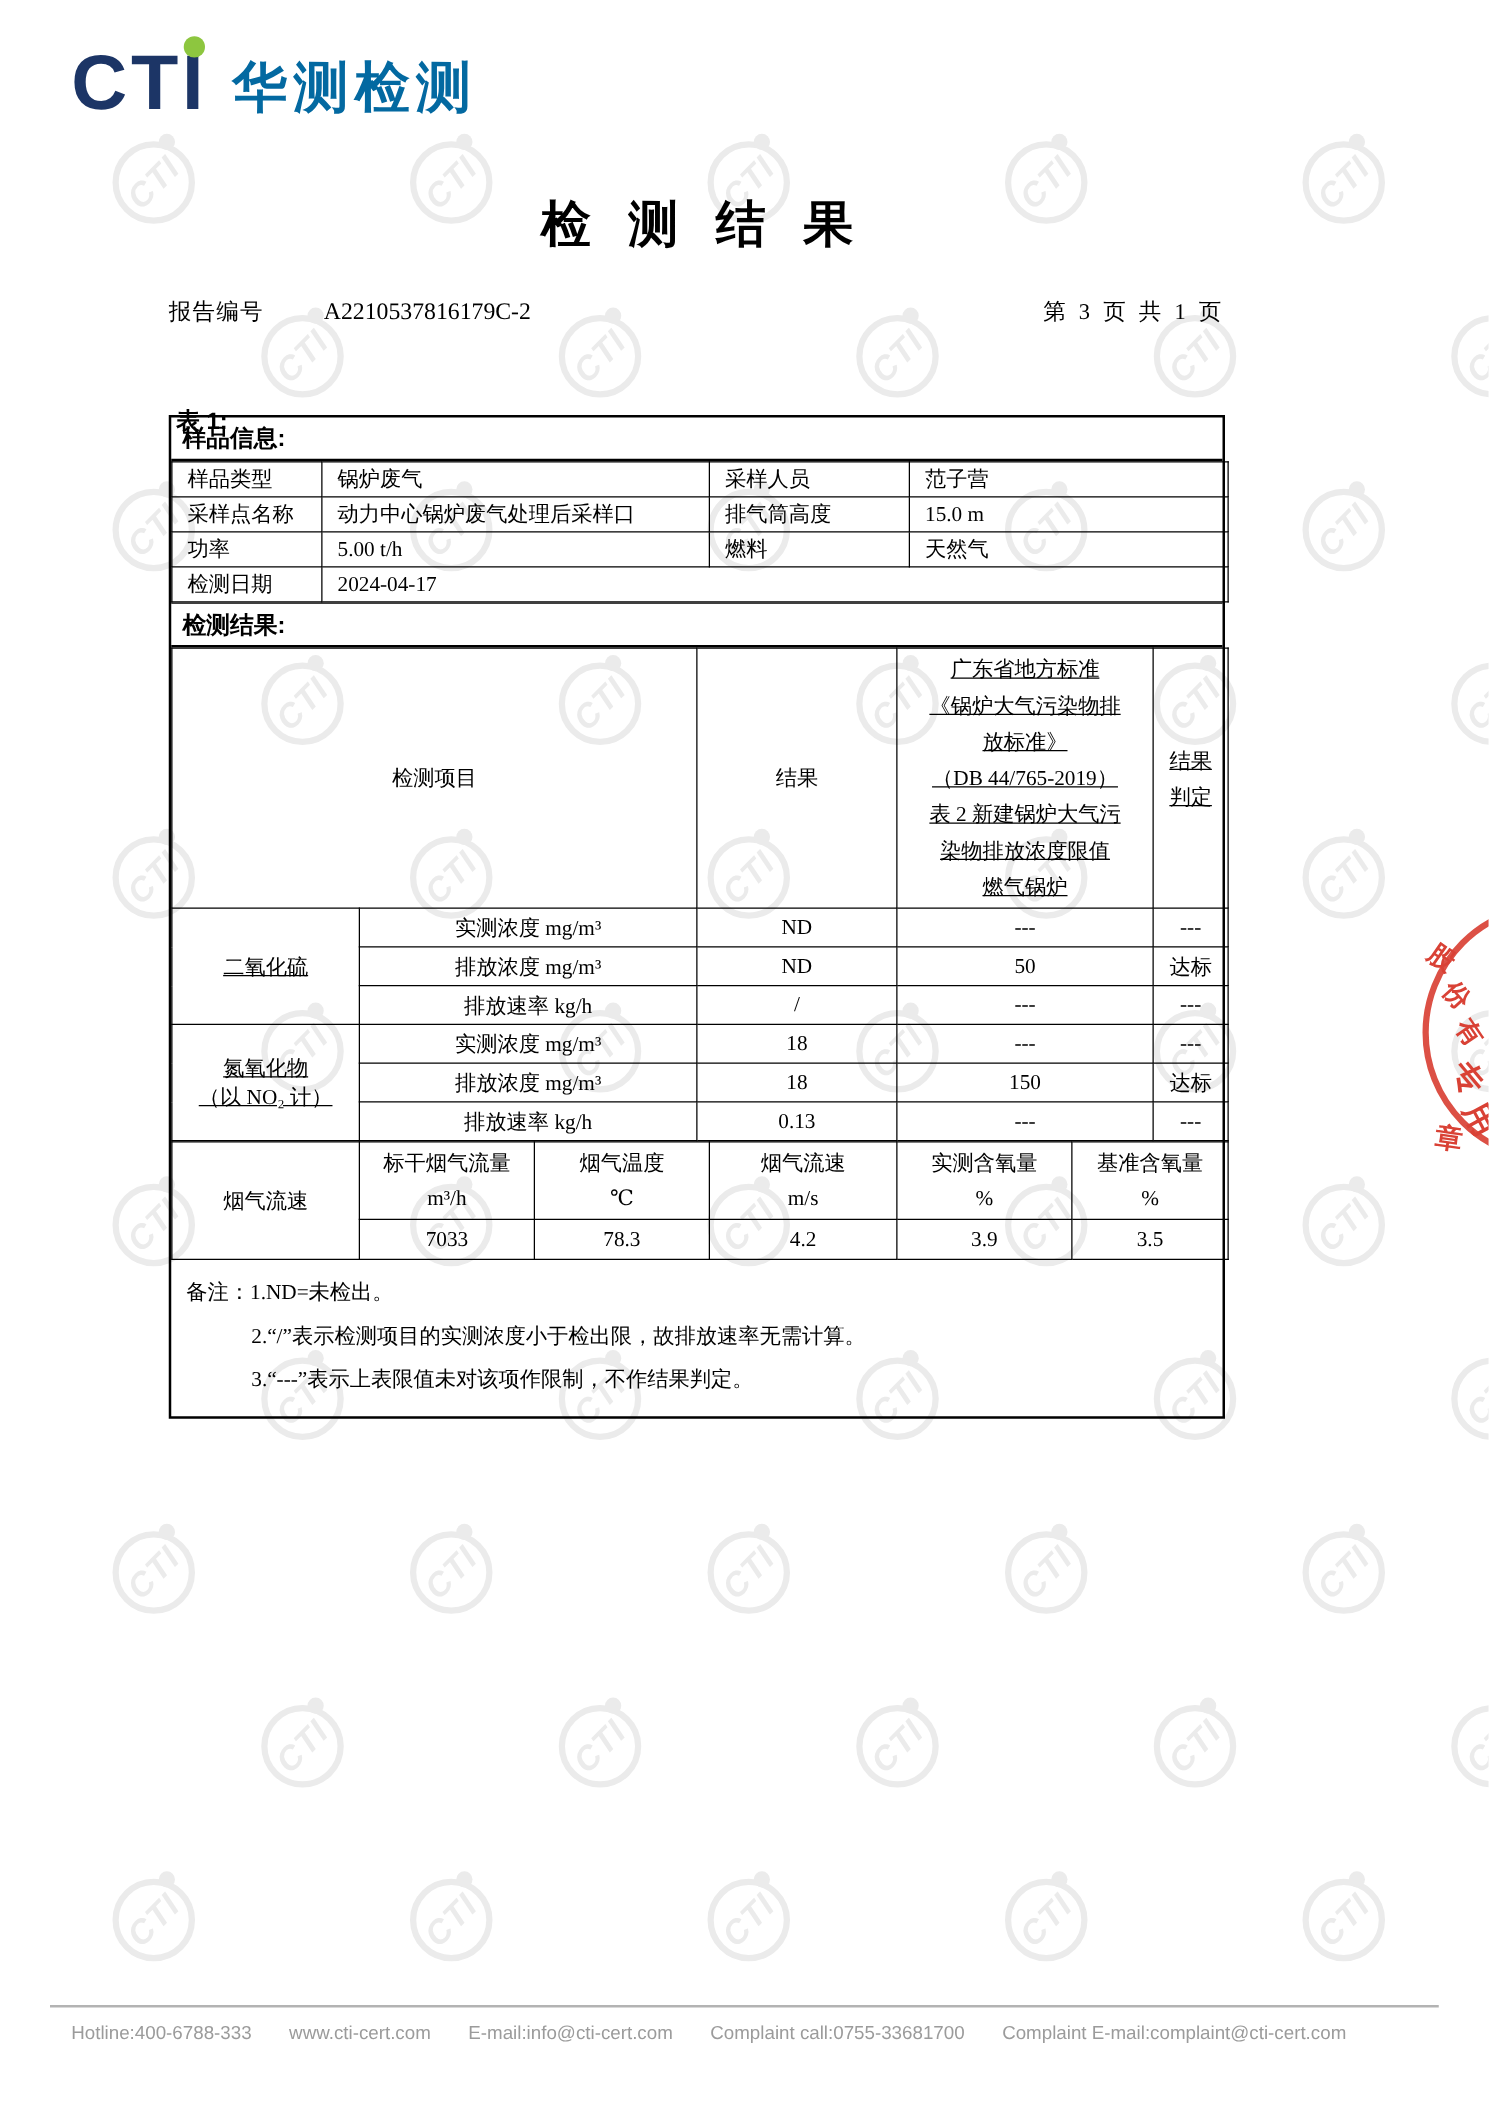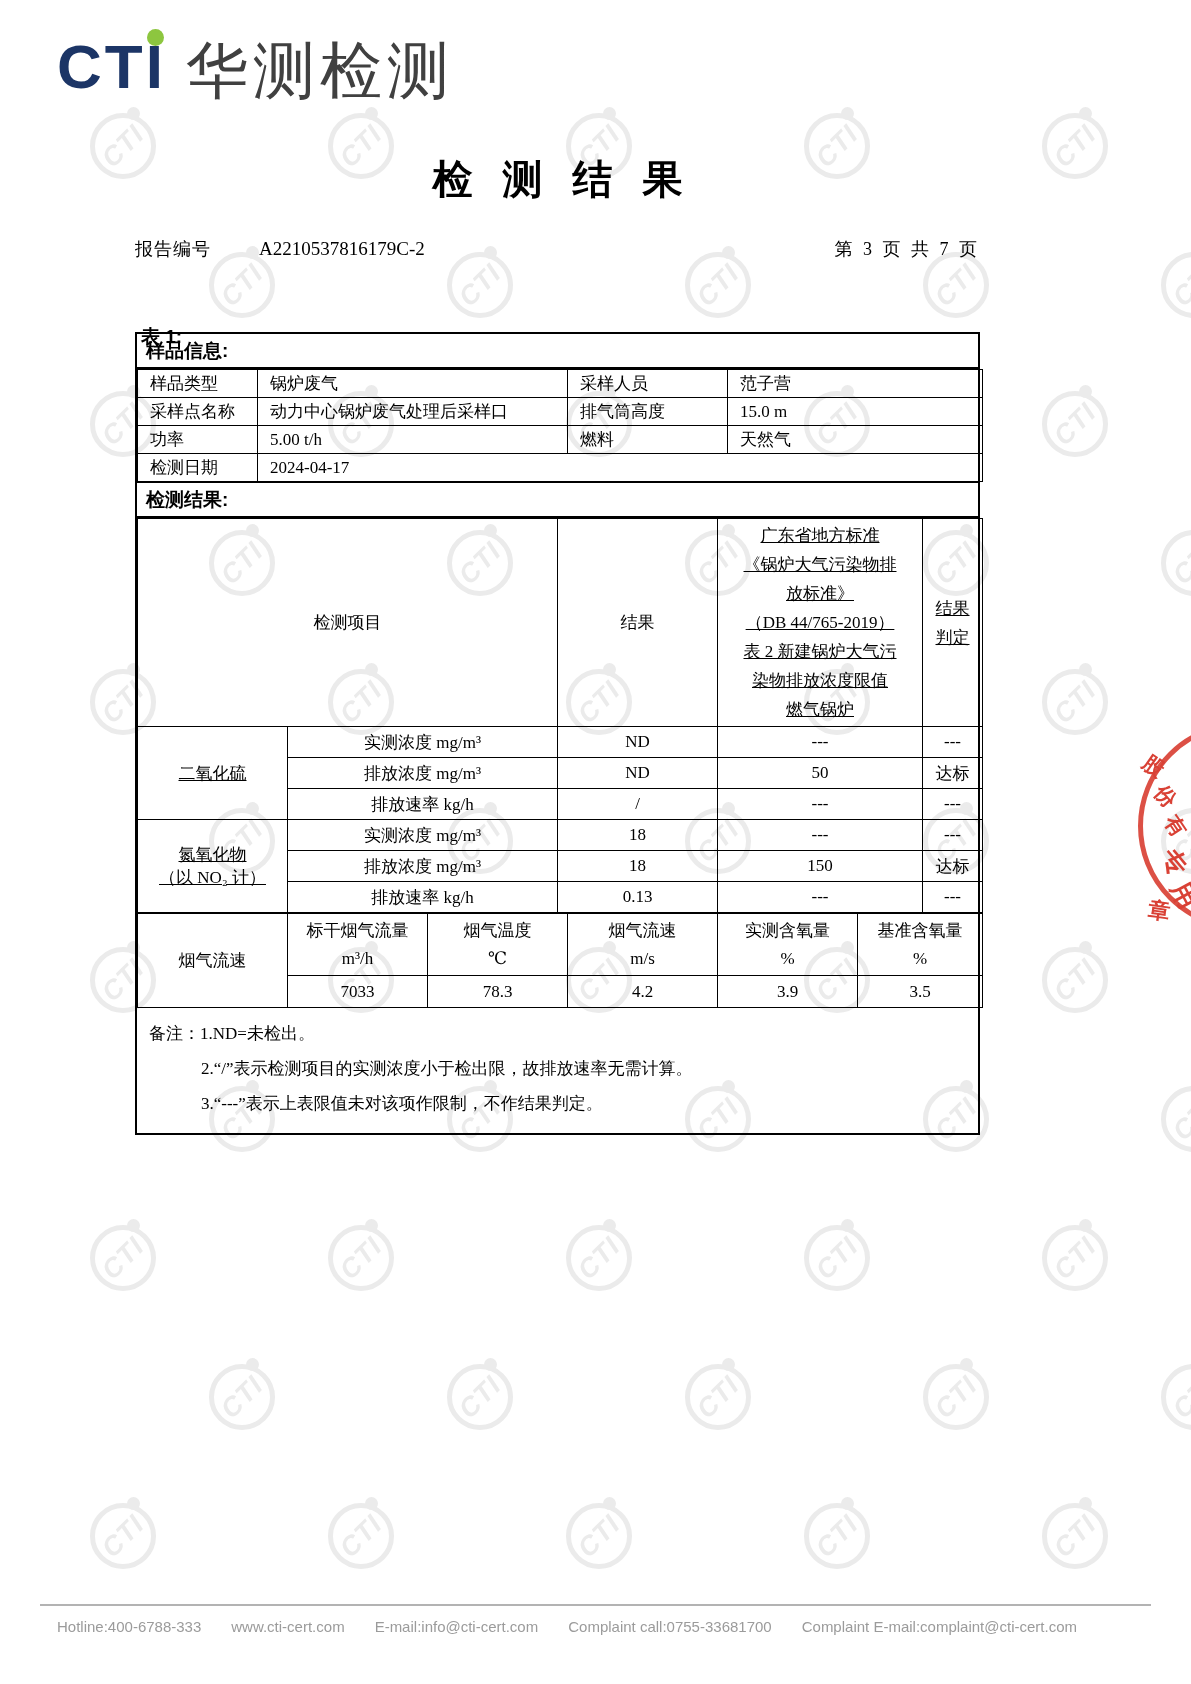--- a/index.html
+++ b/index.html
@@ -17,22 +17,22 @@
           border-radius:50%; }
 
   .content { position:absolute; inset:0; z-index:1; }
 
   
   .logo { position:absolute; left:57px; top:36px; display:flex; align-items:flex-end; }
   .logo-cti { position:relative; font-family:"Liberation Sans",sans-serif; font-weight:900;
               font-size:62px; line-height:62px; color:#1c3566; letter-spacing:3px; }
   .logo-dot { position:absolute; top:-7px; right:2px; width:17px; height:17px;
               background:#8dc63f; border-radius:50%; }
-  .logo-cn { font-family:"Liberation Sans",sans-serif; font-weight:400; font-size:62px;
-             line-height:54px; color:#404040; letter-spacing:5px; margin-left:20px; }
+  .logo-cn { font-family:"Liberation Sans",sans-serif; font-weight:700; font-size:44px;
+             line-height:54px; color:#0369a1; letter-spacing:5px; margin-left:20px; }
 
   
   .doc-title { position:absolute; left:135px; top:152px; width:845px; text-align:center;
                font-size:40px; font-weight:600; letter-spacing:30px; text-indent:30px; }
   .report-row { position:absolute; left:135px; top:237px; width:845px; display:flex;
                 align-items:baseline; font-size:18px; }
   .report-label { font-weight:400; letter-spacing:1px; }
   .report-number { margin-left:48px; font-size:19px; }
   .report-page { margin-left:auto; letter-spacing:3px; }
 
@@ -298,21 +298,21 @@
         <span class="logo-dot"></span>
       </div>
       <div class="logo-cn">华测检测</div>
     </div>
 
     <div class="doc-title">检测结果</div>
 
     <div class="report-row">
       <span class="report-label">报告编号</span>
       <span class="report-number">A2210537816179C-2</span>
-      <span class="report-page">第 3 页 共 7 页</span>
+      <span class="report-page">第 3 页 共 1 页</span>
     </div>
 
     <div class="tbl-caption">表 1:</div>
 
     <div class="tbl-wrap">
       <div class="sec-head">样品信息:</div>
 
       <table class="info">
         <colgroup>
             <col style="width:120px">

